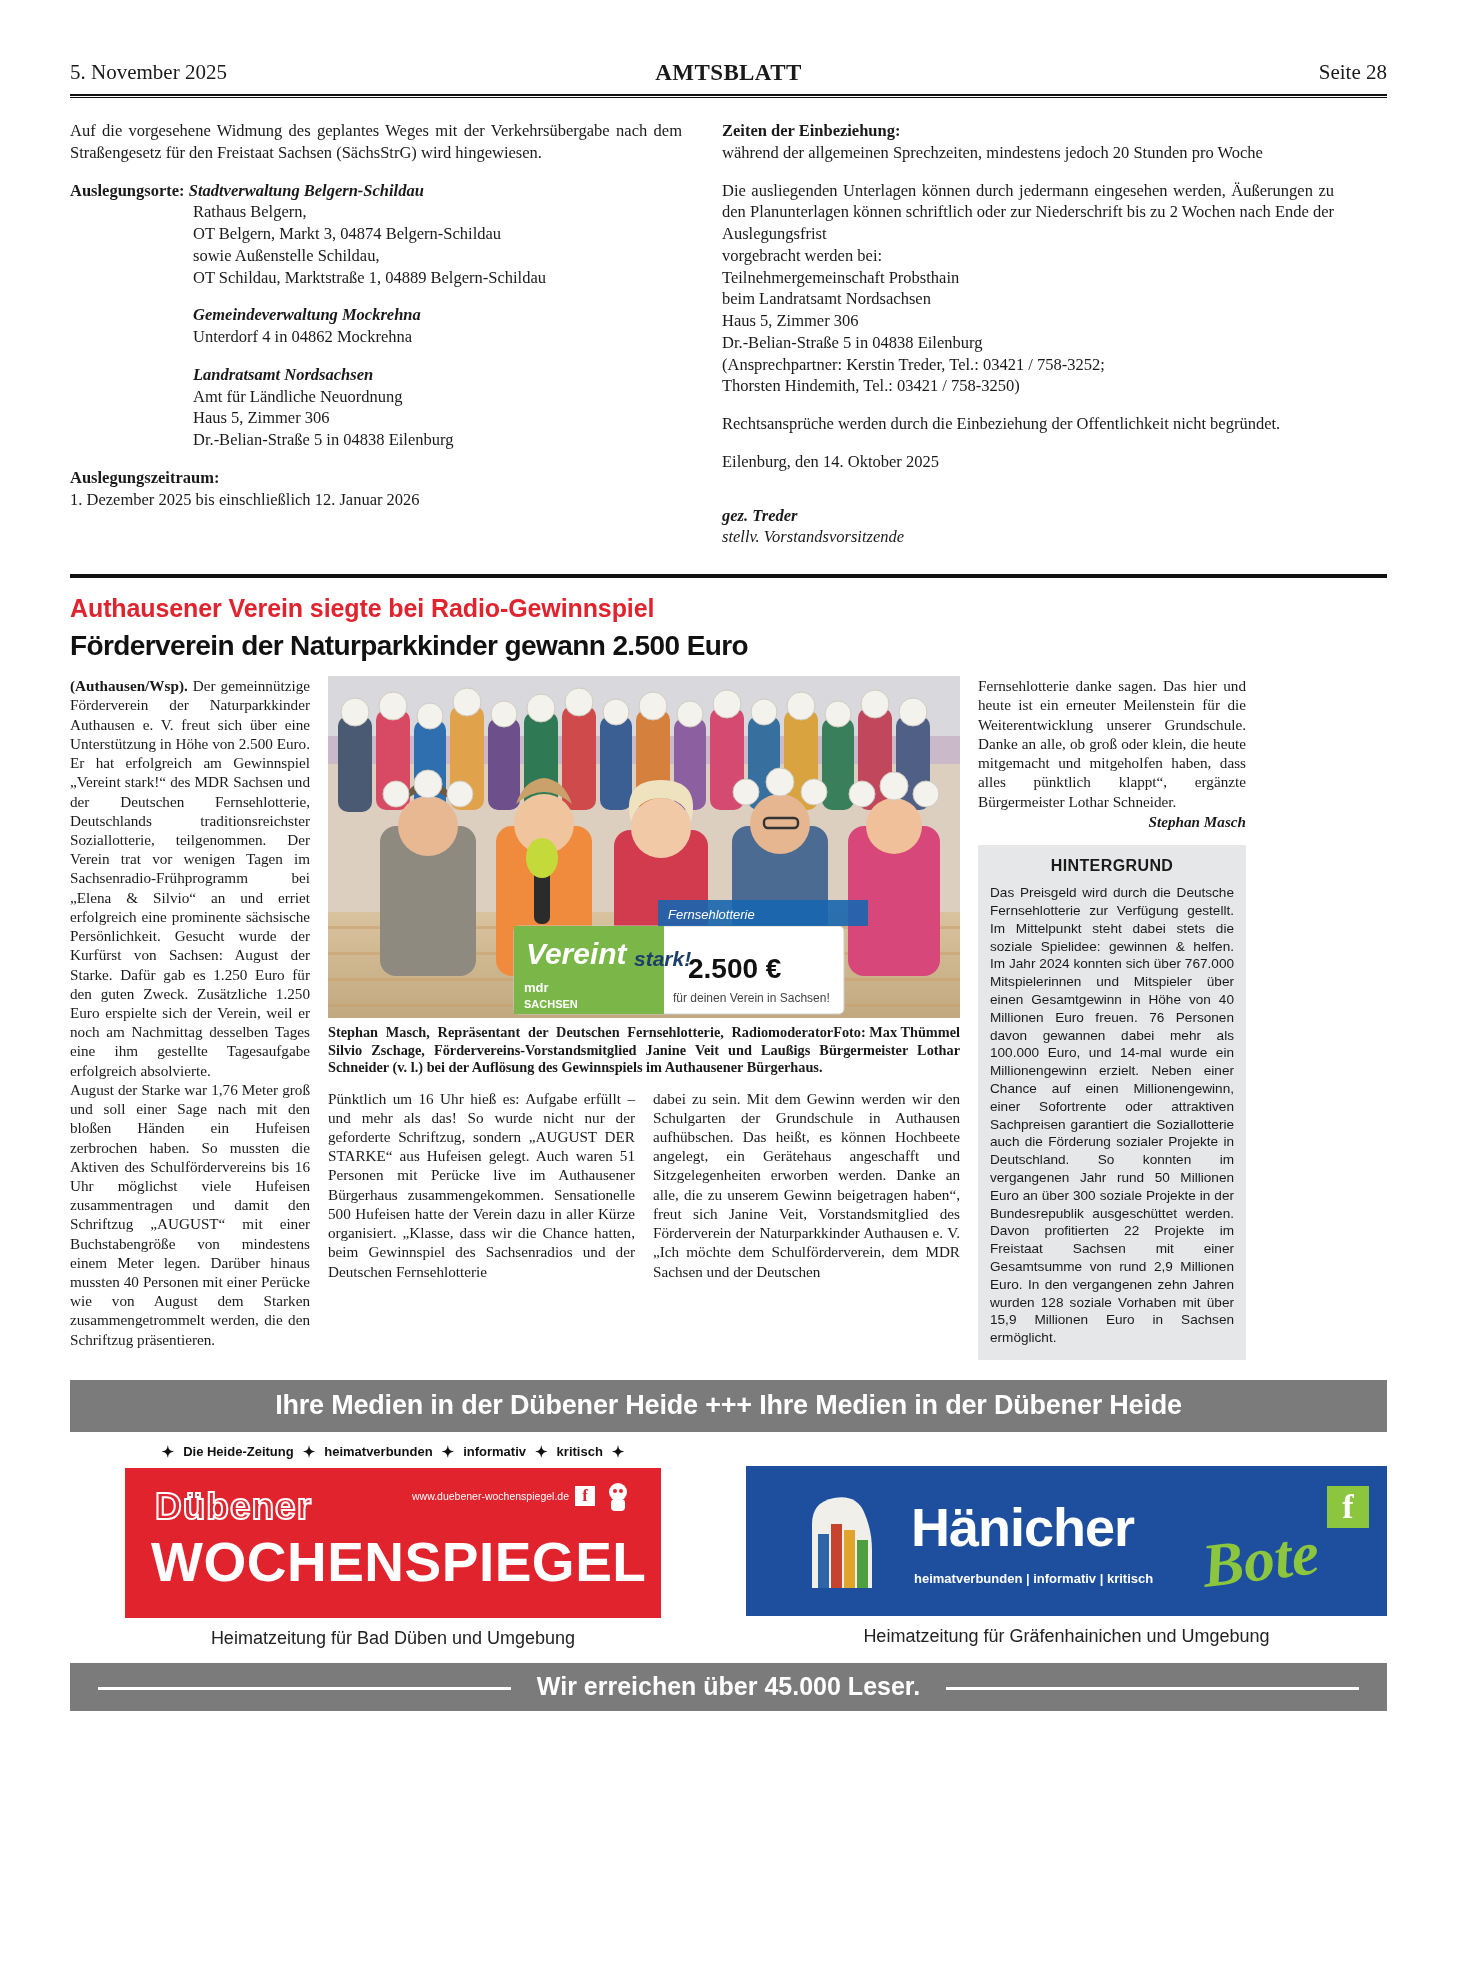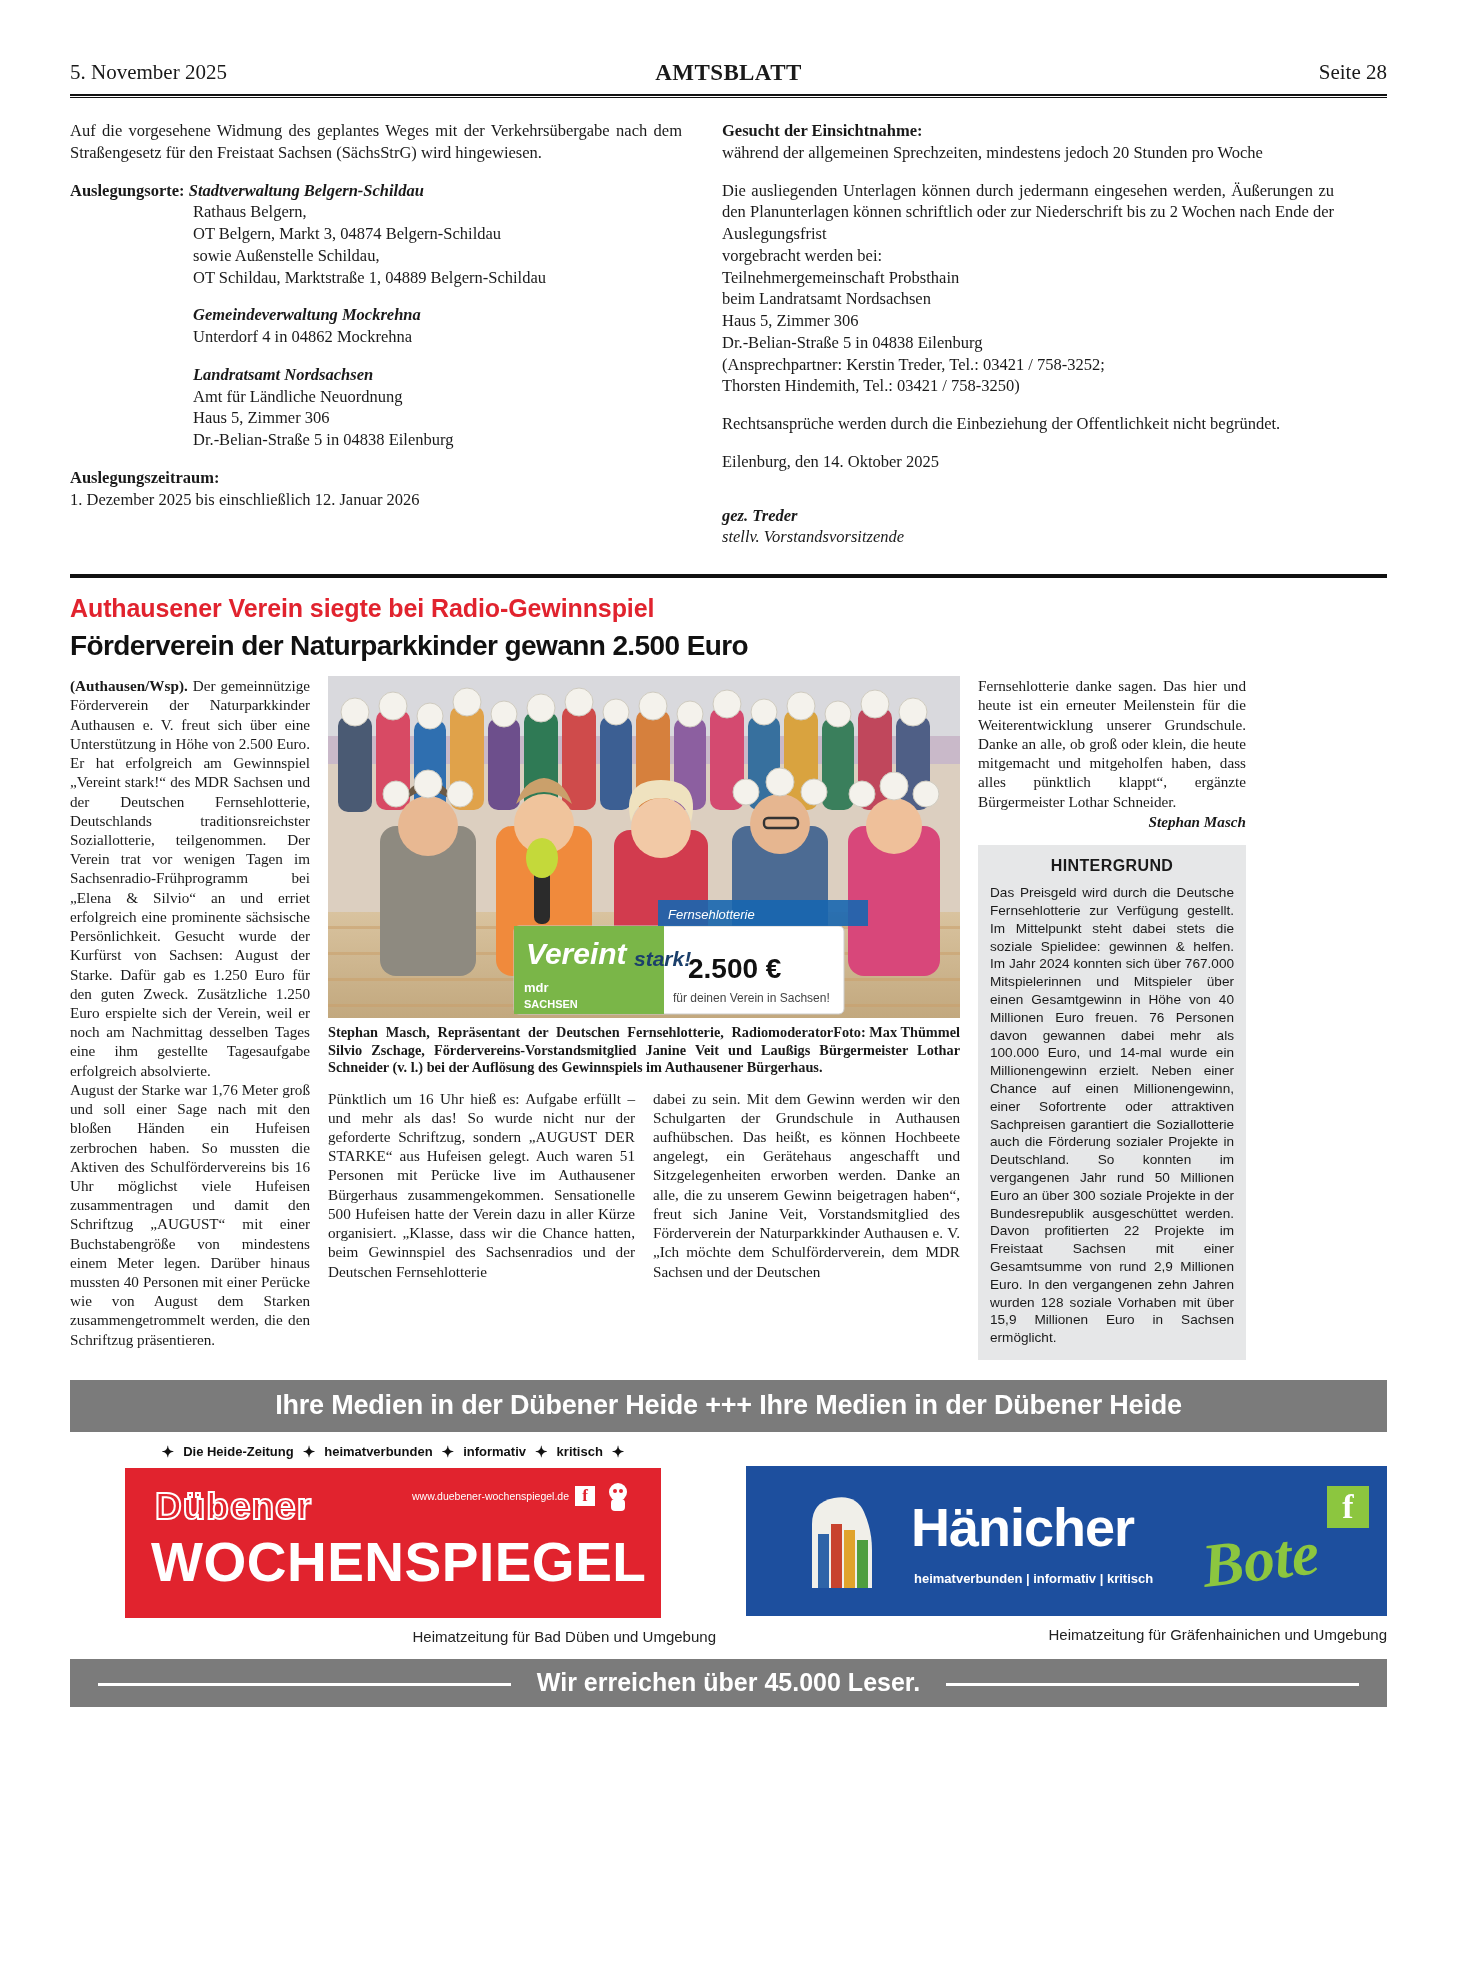--- a/index.html
+++ b/index.html
@@ -144,22 +144,22 @@
     font-size: 62px; color: #8cc63f; position: absolute; right: 68px; top: 58px;
     transform: rotate(-7deg);
   }
   .hb-fb {
     position: absolute; width: 42px; height: 42px; background: #8cc63f; right: 18px; top: 20px;
     color: #fff; font-family: "Liberation Serif", serif; font-weight: bold;
     font-size: 34px; text-align: center; line-height: 42px;
   }
   .hb-marks { position: absolute; left: 60px; top: 24px; width: 90px; height: 104px; }
   .ad-sub {
-    font-family: "Liberation Sans", sans-serif; font-size: 15px;
-    text-align: right; margin-top: 10px; color: #222;
+    font-family: "Liberation Sans", sans-serif; font-size: 18px;
+    text-align: center; margin-top: 10px; color: #222;
   }
   .ad-foot {
     background: #7b7b7b; margin-top: 14px; position: relative;
     text-align: center; padding: 9px 0 10px 0;
   }
   .ad-foot span {
     color: #fff; font-family: "Liberation Sans", sans-serif; font-weight: bold;
     font-size: 25px; position: relative; z-index: 2; background: #7b7b7b; padding: 0 26px;
   }
   .ad-foot::before {
@@ -198,21 +198,21 @@
       <p class="indent bi">Landratsamt Nordsachsen</p>
       <p class="indent">Amt für Ländliche Neuordnung</p>
       <p class="indent">Haus 5, Zimmer 306</p>
       <p class="indent">Dr.-Belian-Straße 5 in 04838 Eilenburg</p>
       <div class="pad"></div>
       <p class="b">Auslegungszeitraum:</p>
       <p>1. Dezember 2025 bis einschließlich 12. Januar 2026</p>
     </div>
 
     <div class="col">
-      <p class="b">Gesucht der Einsichtnahme:</p>
+      <p class="b">Zeiten der Einbeziehung:</p>
       <p>während der allgemeinen Sprechzeiten, mindestens jedoch 20 Stunden pro Woche</p>
       <div class="pad"></div>
       <p>Die ausliegenden Unterlagen können durch jedermann eingesehen werden, Äußerungen zu den Planunterlagen können schriftlich oder zur Niederschrift bis zu 2 Wochen nach Ende der Auslegungsfrist</p>
       <p>vorgebracht werden bei:</p>
       <p>Teilnehmergemeinschaft Probsthain</p>
       <p>beim Landratsamt Nordsachsen</p>
       <p>Haus 5, Zimmer 306</p>
       <p>Dr.-Belian-Straße 5 in 04838 Eilenburg</p>
       <p>(Ansprechpartner: Kerstin Treder, Tel.: 03421 / 758-3252;</p>
       <p>Thorsten Hindemith, Tel.: 03421 / 758-3250)</p>

